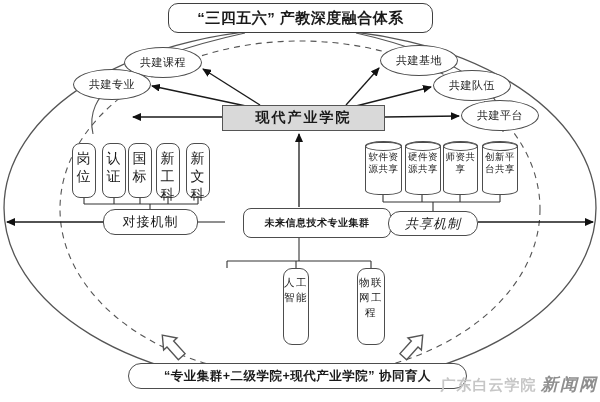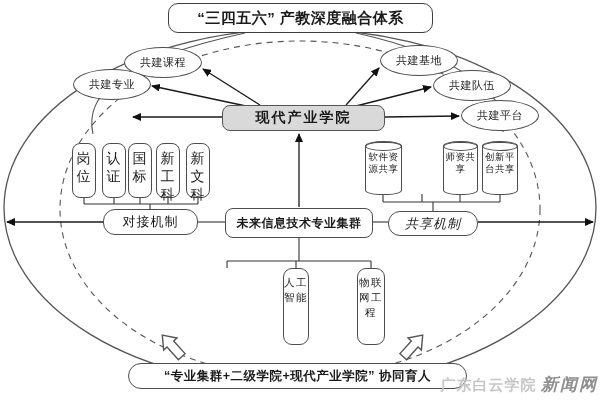--- a/index.html
+++ b/index.html
@@ -8,32 +8,32 @@
     font-family:"Liberation Sans","DejaVu Sans",sans-serif;color:#1a1a1a;
   }
   #underlay{position:absolute;left:0;top:0;z-index:0;}
   .node{position:absolute;z-index:1;box-sizing:border-box;background:#fff;
     display:flex;align-items:center;justify-content:center;text-align:center;}
   .titlebox{
     border:1.6px solid #3f3f3f;border-radius:10px;
     font-size:15px;font-weight:bold;letter-spacing:.5px;
   }
   .hub{
-    border:1.4px solid #555;border-radius:8px;background:#d9d9d9;
+    border:1.4px solid #555;border-radius:0;background:#d9d9d9;
     font-size:14px;font-weight:bold;letter-spacing:2px;
   }
   .oval{
     border:1.3px solid #4d4d4d;border-radius:50%;
     font-size:11px;letter-spacing:.5px;
   }
   .mech{
     border:1.3px solid #4d4d4d;border-radius:12px;font-size:13px;letter-spacing:1px;
   }
   .cluster{
-    border:1.3px solid #4d4d4d;border-radius:8px;font-size:12px;font-weight:bold;letter-spacing:.5px;
+    border:1.3px solid #4d4d4d;border-radius:8px;font-size:10px;font-weight:bold;letter-spacing:.5px;margin-left:18px;
   }
   .pillar{
     border:1.3px solid #4d4d4d;border-radius:8px;
     font-size:14px;line-height:1.3;letter-spacing:1px;
     word-break:break-all;align-items:flex-start;padding-top:5px;
   }
   .cyl{
     border:1.3px solid #4d4d4d;border-radius:14px/5px;
     font-size:9.5px;line-height:1.25;letter-spacing:.5px;
     word-break:break-all;align-items:flex-start;padding-top:8px;
@@ -156,20 +156,23 @@
   <div class="node pillar" style="left:156px;top:143px;width:24px;height:55px;">
     <span>新工科</span>
   </div>
   <div class="node pillar" style="left:186px;top:143px;width:24px;height:55px;">
     <span>新文科</span>
   </div>
 
   <div class="node cyl" style="left:365px;top:142px;width:37px;height:53px;text-align:center;">
     <span>软件资源共享</span>
   </div>
+  <div class="node cyl" style="left:405px;top:142px;width:36px;height:53px;">
+    <span>硬件资源共享</span>
+  </div>
   <div class="node cyl" style="left:443px;top:142px;width:35px;height:53px;">
     <span>师资共享</span>
   </div>
   <div class="node cyl" style="left:482px;top:142px;width:36px;height:53px;">
     <span>创新平台共享</span>
   </div>
 
   <div class="node mech" style="left:103px;top:209px;width:95px;height:26px;">
     <span>对接机制</span>
   </div>

